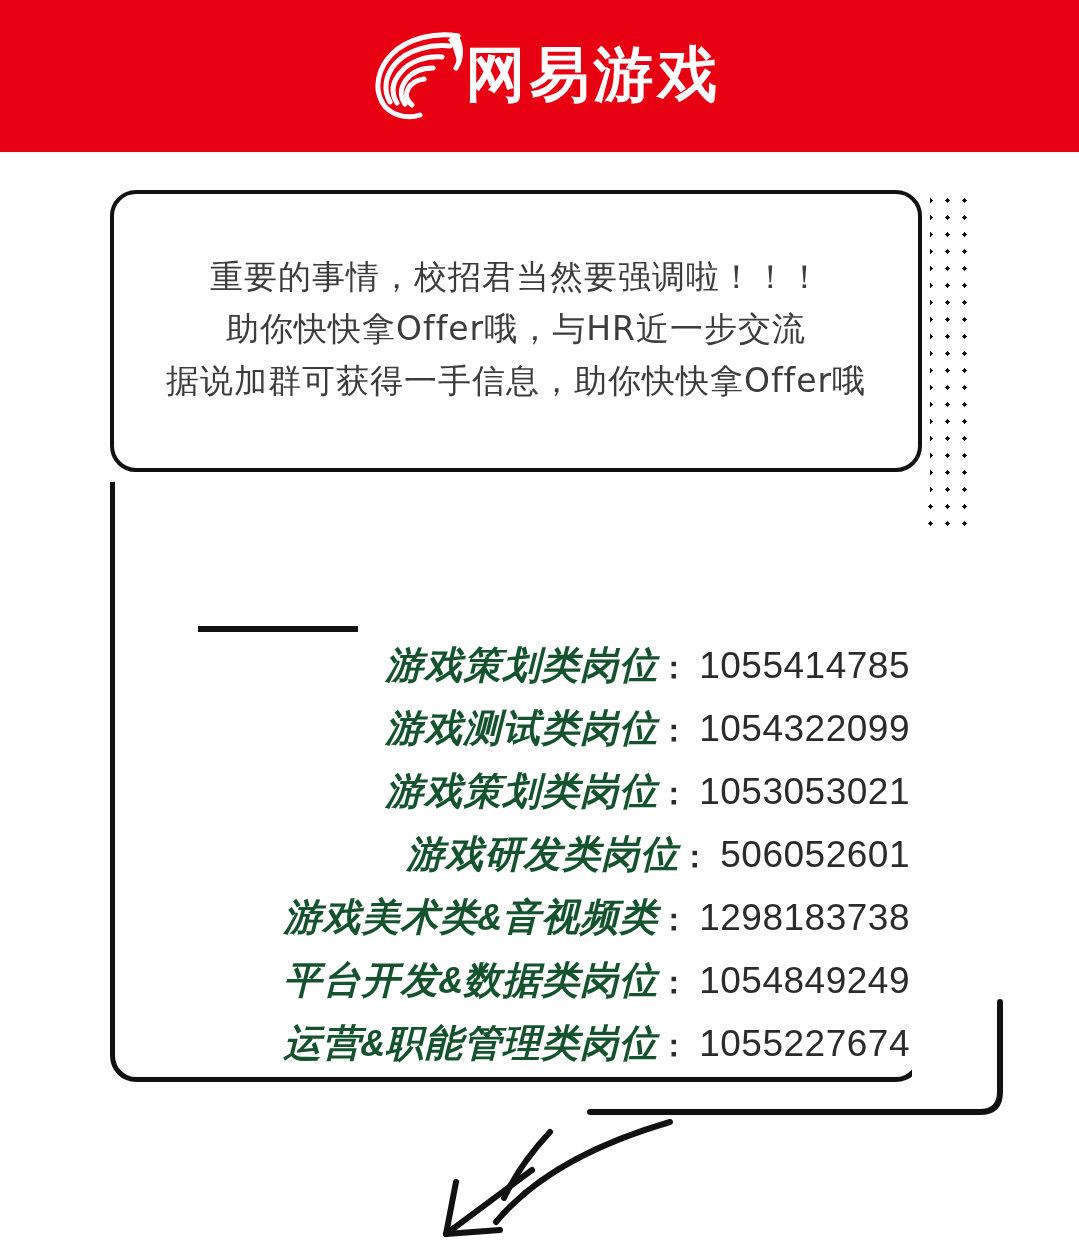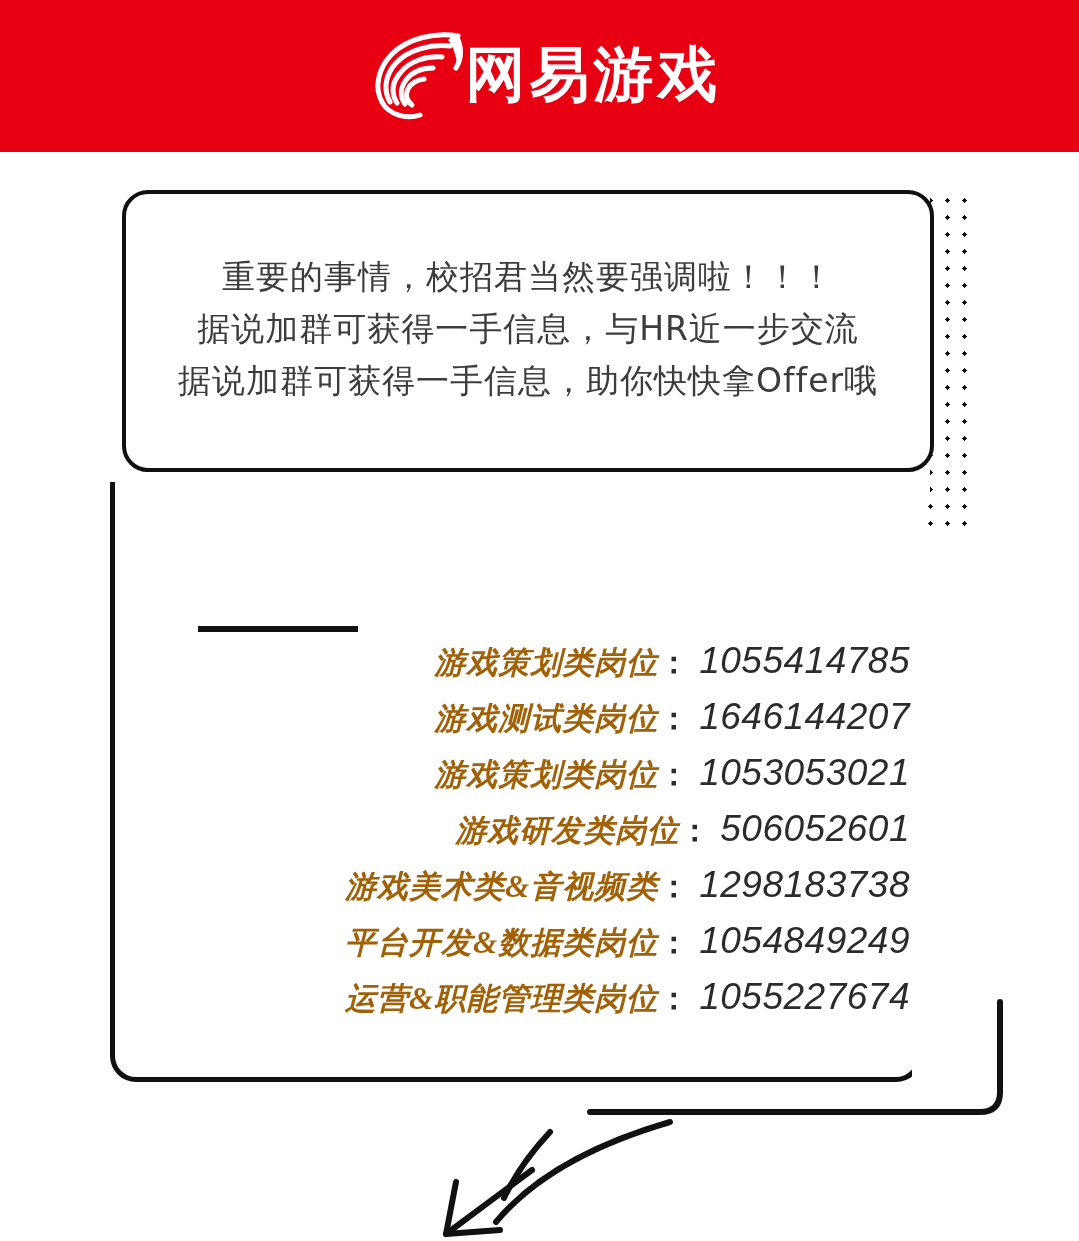--- a/index.html
+++ b/index.html
@@ -92,21 +92,20 @@
     height: 282px;
     border: 4px solid #111;
     border-radius: 26px;
     background: #ffffff;
     box-sizing: border-box;
     display: flex;
     flex-direction: column;
     align-items: center;
     justify-content: center;
     padding: 6px 20px 10px 20px;
-    margin-left: 12px;
   }
   .notice-line {
     color: #3c3c3c;
     font-size: 33px;
     line-height: 52px;
     letter-spacing: 1px;
     white-space: nowrap;
     font-family: "DejaVu Sans", "Liberation Sans", sans-serif;
   }
 
@@ -151,40 +150,39 @@
   }
   .qq-row {
     display: flex;
     align-items: baseline;
     justify-content: flex-end;
     padding-right: 40px;
     margin-bottom: 12px;
     white-space: nowrap;
   }
   .qq-label {
-    font-size: 31px;
+    font-size: 38px;
     font-weight: 700;
-    color: #a16207;
-    font-family: Liberation Serif, serif;
+    color: #14532d;
+    font-family: Liberation Mono, monospace;
     font-style: italic;
     letter-spacing: 1px;
   }
   .qq-colon {
     font-size: 31px;
     font-weight: 700;
     color: #2b2b2b;
     font-family: "DejaVu Sans", "Liberation Sans", sans-serif;
   }
   .qq-number {
     font-size: 37px;
     color: #2b2b2b;
     font-family: "Liberation Sans", sans-serif;
     margin-left: 10px;
     letter-spacing: 0.5px;
-    font-style: italic;
   }
 
   
   .arrow-doodle {
     position: absolute;
     left: 400px;
     top: 830px;
     width: 640px;
     height: 260px;
   }
@@ -216,38 +214,38 @@
 <div class="sheet">
 
   <div class="dot-shadow"></div>
   <div class="dot-mask"></div>
 
   <div class="list-frame"></div>
   <div class="frame-right-tail"></div>
 
   <div class="notice-box">
     <div class="notice-line">重要的事情，校招君当然要强调啦！！！</div>
-    <div class="notice-line">据说加群可获得一手信息，与HR近一步交流</div>
+    <div class="notice-line">助你快快拿Offer哦，与HR近一步交流</div>
     <div class="notice-line">据说加群可获得一手信息，助你快快拿Offer哦</div>
   </div>
 
   <div class="rule"></div>
 
   <div class="qq-list">
 
     <div class="qq-row">
       <span class="qq-label">游戏策划类岗位</span>
       <span class="qq-colon">：</span>
       <span class="qq-number">1055414785</span>
     </div>
 
     <div class="qq-row">
       <span class="qq-label">游戏测试类岗位</span>
       <span class="qq-colon">：</span>
-      <span class="qq-number">1646144207</span>
+      <span class="qq-number">1054322099</span>
     </div>
 
     <div class="qq-row">
       <span class="qq-label">游戏策划类岗位</span>
       <span class="qq-colon">：</span>
       <span class="qq-number">1053053021</span>
     </div>
 
     <div class="qq-row">
       <span class="qq-label">游戏研发类岗位</span>

